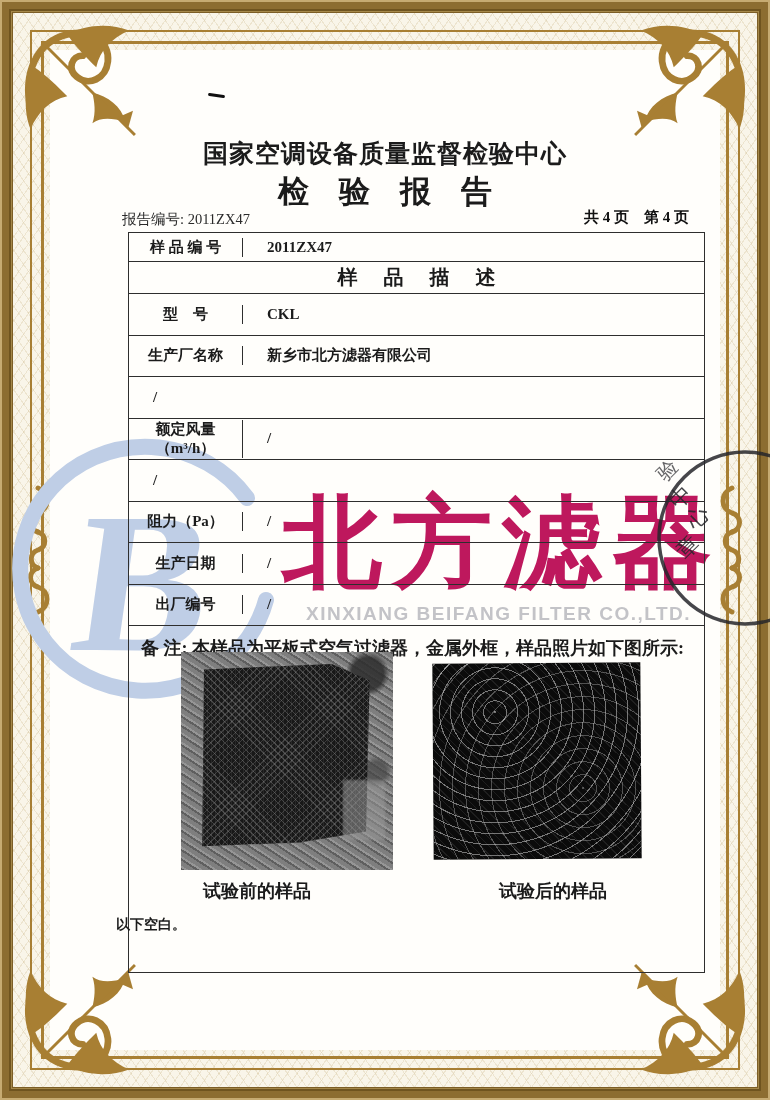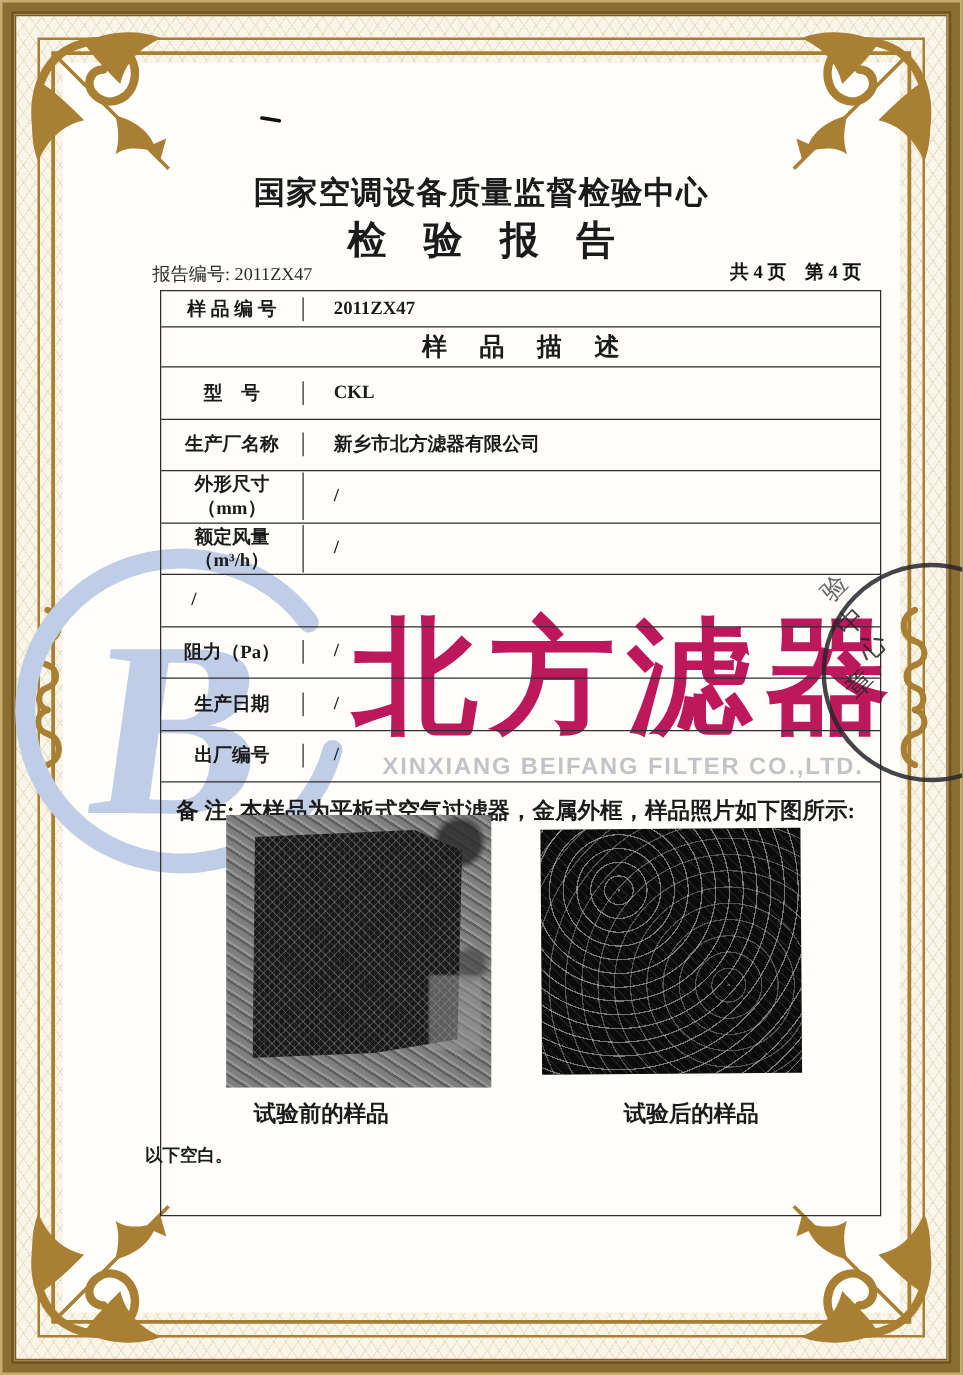--- a/index.html
+++ b/index.html
@@ -186,21 +186,20 @@
 
     <div class="trow r-data">
       <div class="cell-label">型　号</div>
       <div class="cell-value">CKL</div>
     </div>
     <div class="trow r-data">
       <div class="cell-label">生产厂名称</div>
       <div class="cell-value">新乡市北方滤器有限公司</div>
     </div>
     <div class="trow r-data">
-      <div class="cell-label">外形尺寸（mm）</div>
       <div class="cell-value">/</div>
     </div>
     <div class="trow r-data">
       <div class="cell-label">额定风量（m³/h）</div>
       <div class="cell-value">/</div>
     </div>
     <div class="trow r-data">
       <div class="cell-value">/</div>
     </div>
     <div class="trow r-data">

